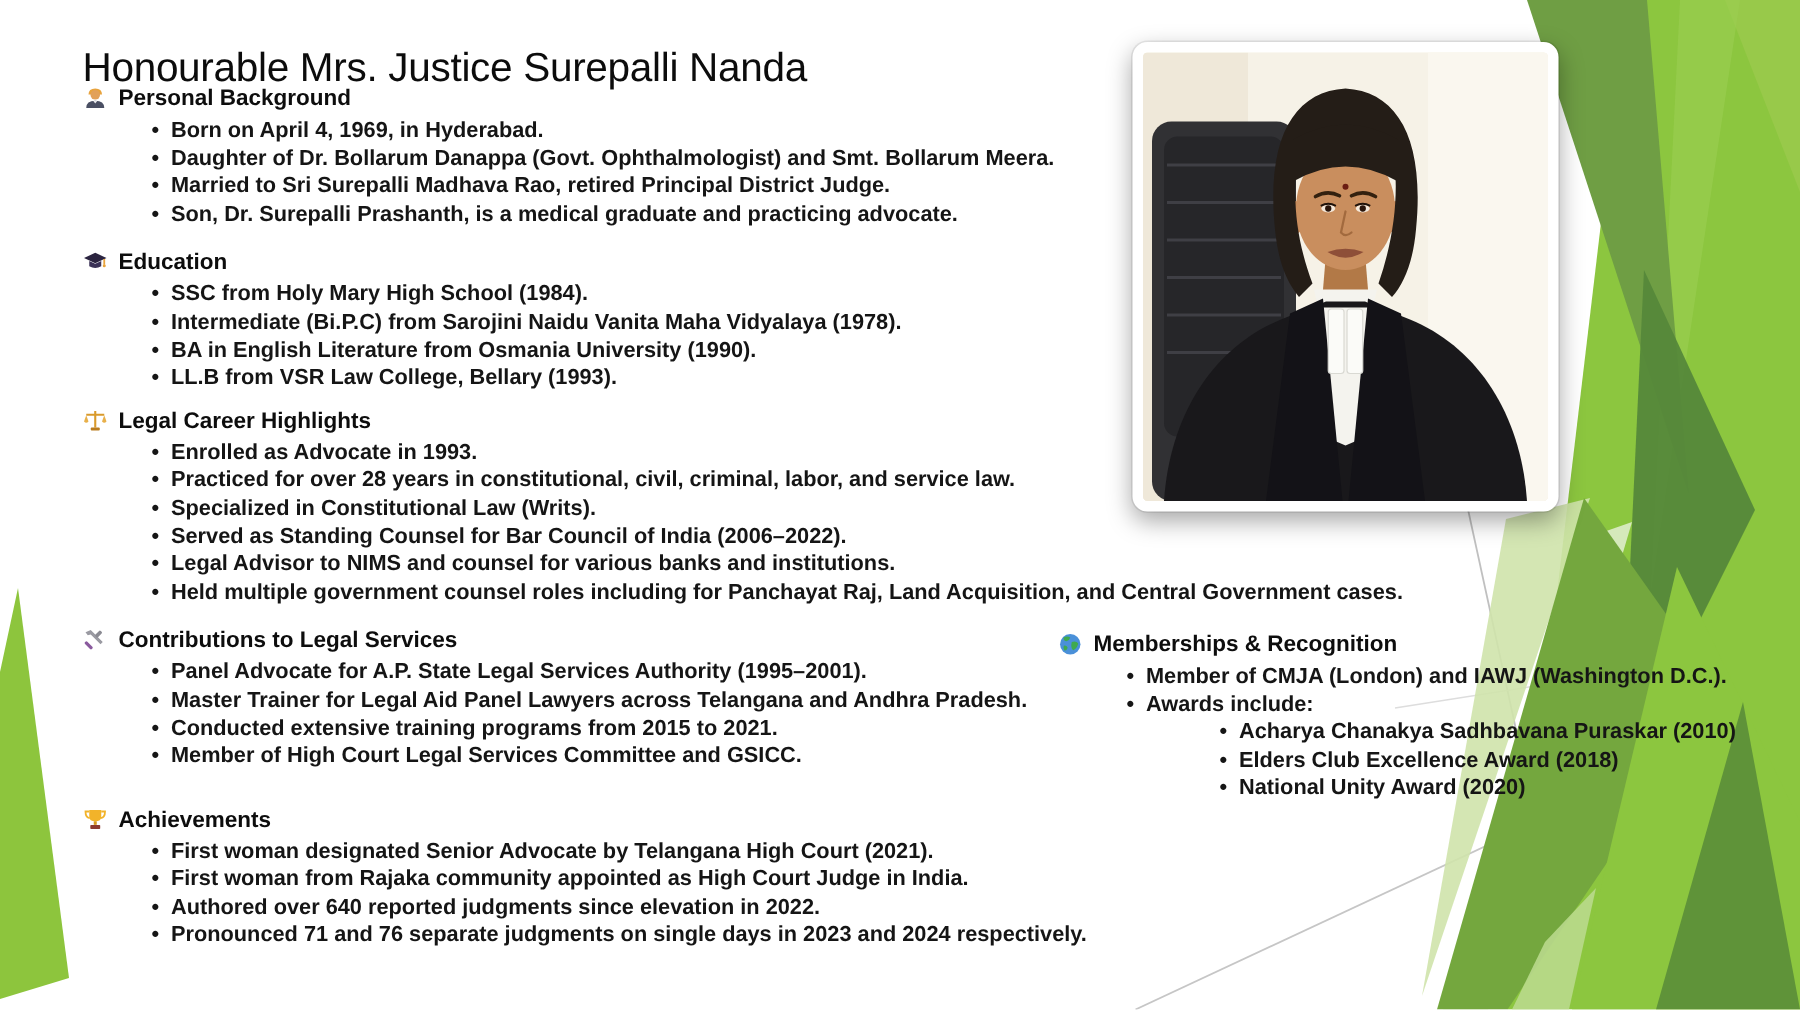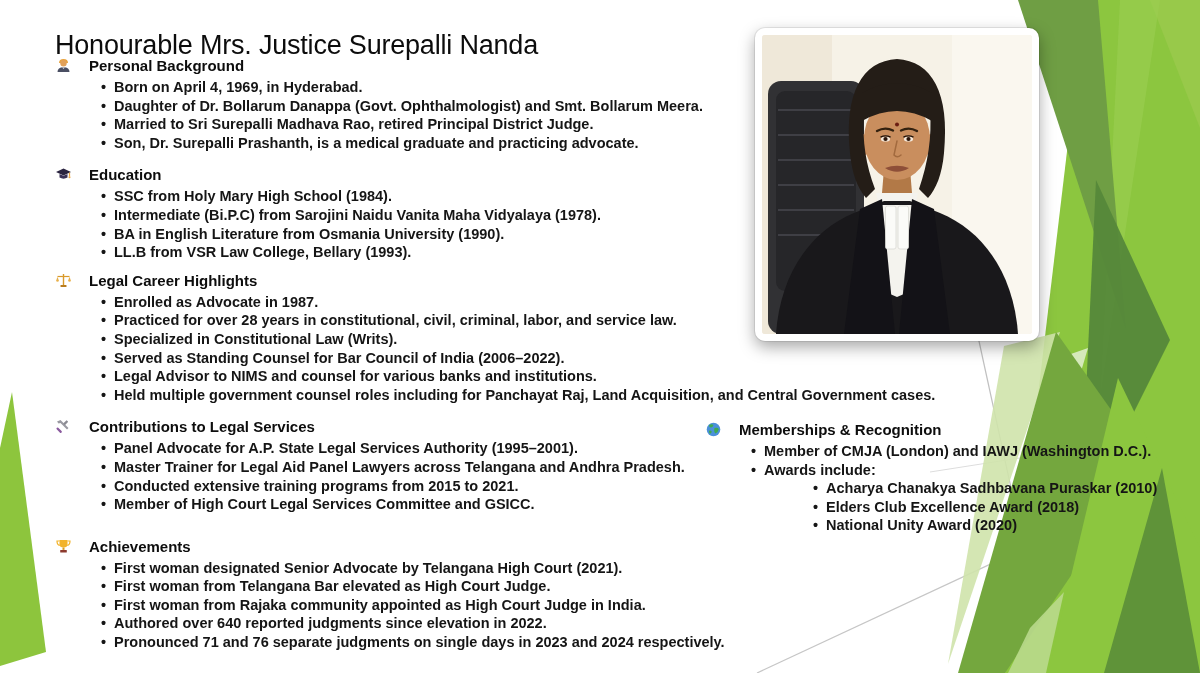--- a/index.html
+++ b/index.html
@@ -14,21 +14,21 @@
   #decor{position:absolute;inset:0;z-index:0;pointer-events:none;}
   
   .title{
     position:absolute;left:55px;top:12px;z-index:1;
     font-size:27px;font-weight:400;color:#0c0c0c;letter-spacing:-0.2px;
     white-space:nowrap;
   }
   
   .col-left{position:absolute;left:55px;top:57px;width:880px;z-index:1;}
   .col-right{position:absolute;left:705px;top:421px;width:480px;z-index:1;}
-  .sec-head{display:flex;align-items:center;gap:17px;margin:0 0 4px 0;}
+  .sec-head{display:flex;align-items:center;gap:7px;margin:0 0 4px 0;}
   .sec-head .icon{width:17px;height:17px;flex:0 0 auto;}
   .sec-head .icon svg{display:block;width:100%;height:100%;}
   .sec-head h2{margin:0;font-size:15px;font-weight:700;color:#0d0d0d;white-space:nowrap;}
   ul{margin:0;padding:0 0 0 46px;list-style:none;font-weight:bold;}
   ul.sub{padding-left:108px;}
   li{
     position:relative;padding-left:13px;
     font-size:14.5px;line-height:18.6px;color:#151515;white-space:nowrap;
   }
   li::before{content:"\2022";position:absolute;left:0;top:0;}
@@ -118,21 +118,21 @@
               <line x1="8.5" y1="2" x2="8.5" y2="13" stroke="#d99a2b" stroke-width="1.4"></line>
               <line x1="2.5" y1="4.5" x2="14.5" y2="4.5" stroke="#d99a2b" stroke-width="1.2"></line>
               <path d="M1 9 L2.5 4.8 L4 9 Q2.5 10.6 1 9 Z" fill="#e8b04a"></path>
               <path d="M13 9 L14.5 4.8 L16 9 Q14.5 10.6 13 9 Z" fill="#e8b04a"></path>
               <rect x="5.5" y="13" width="6" height="2" rx="0.6" fill="#b97c1e"></rect>
             </svg>
         </span>
         <h2>Legal Career Highlights</h2>
       </div>
       <ul>
-        <li>Enrolled as Advocate in 1987.</li>
+        <li>Enrolled as Advocate in 1993.</li>
         <li>Practiced for over 28 years in constitutional, civil, criminal, labor, and service law.</li>
         <li>Specialized in Constitutional Law (Writs).</li>
         <li>Served as Standing Counsel for Bar Council of India (2006–2022).</li>
         <li>Legal Advisor to NIMS and counsel for various banks and institutions.</li>
         <li>Held multiple government counsel roles including for Panchayat Raj, Land Acquisition, and Central Government cases.</li>
       </ul>
     </section>
 
     <section style="margin-bottom:24px">
       <div class="sec-head">
@@ -161,21 +161,20 @@
               <path d="M4.5 3 L2 3 Q2 7 4.8 7.4" stroke="#f2b32a" stroke-width="1.2" fill="none"></path>
               <path d="M12.5 3 L15 3 Q15 7 12.2 7.4" stroke="#f2b32a" stroke-width="1.2" fill="none"></path>
               <rect x="7.5" y="9.5" width="2" height="2.4" fill="#d89a1d"></rect>
               <rect x="5.2" y="12" width="6.6" height="2.6" rx="0.5" fill="#8d3b2f"></rect>
             </svg>
         </span>
         <h2>Achievements</h2>
       </div>
       <ul>
         <li>First woman designated Senior Advocate by Telangana High Court (2021).</li>
-        <li>First woman from Telangana Bar elevated as High Court Judge.</li>
         <li>First woman from Rajaka community appointed as High Court Judge in India.</li>
         <li>Authored over 640 reported judgments since elevation in 2022.</li>
         <li>Pronounced 71 and 76 separate judgments on single days in 2023 and 2024 respectively.</li>
       </ul>
     </section>
 
   </div>
 
   <div class="col-right">
     <section>

